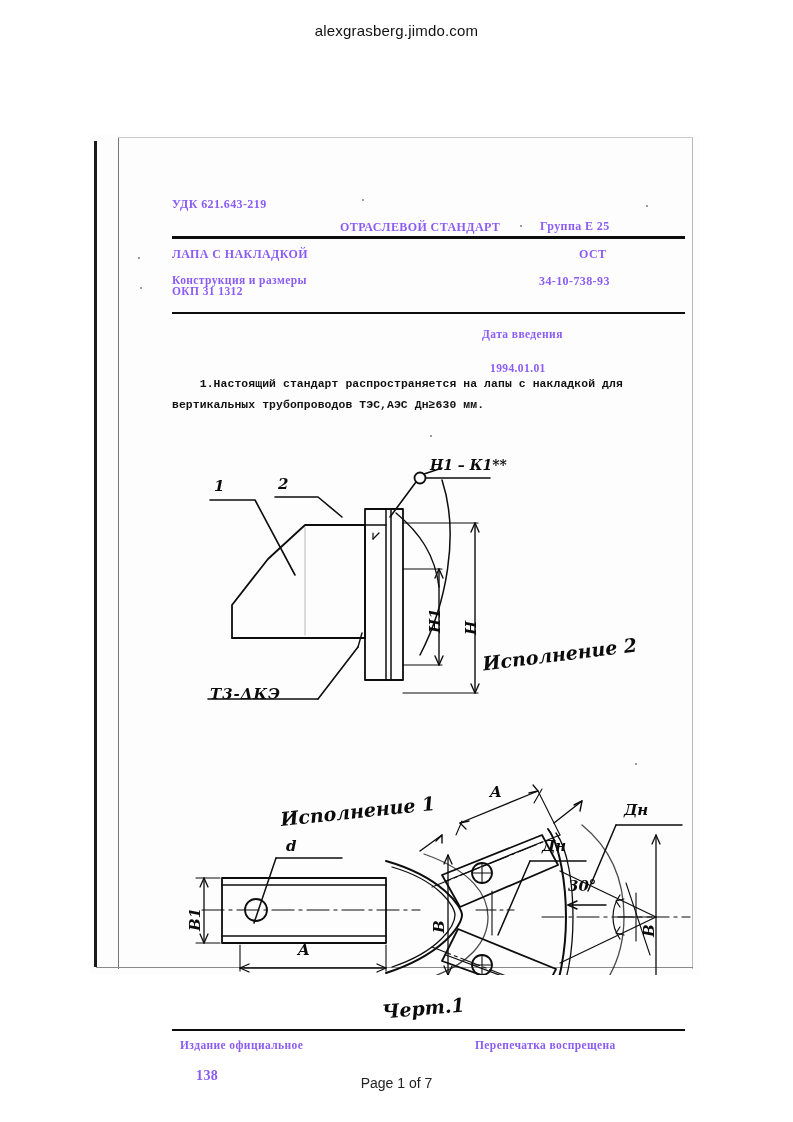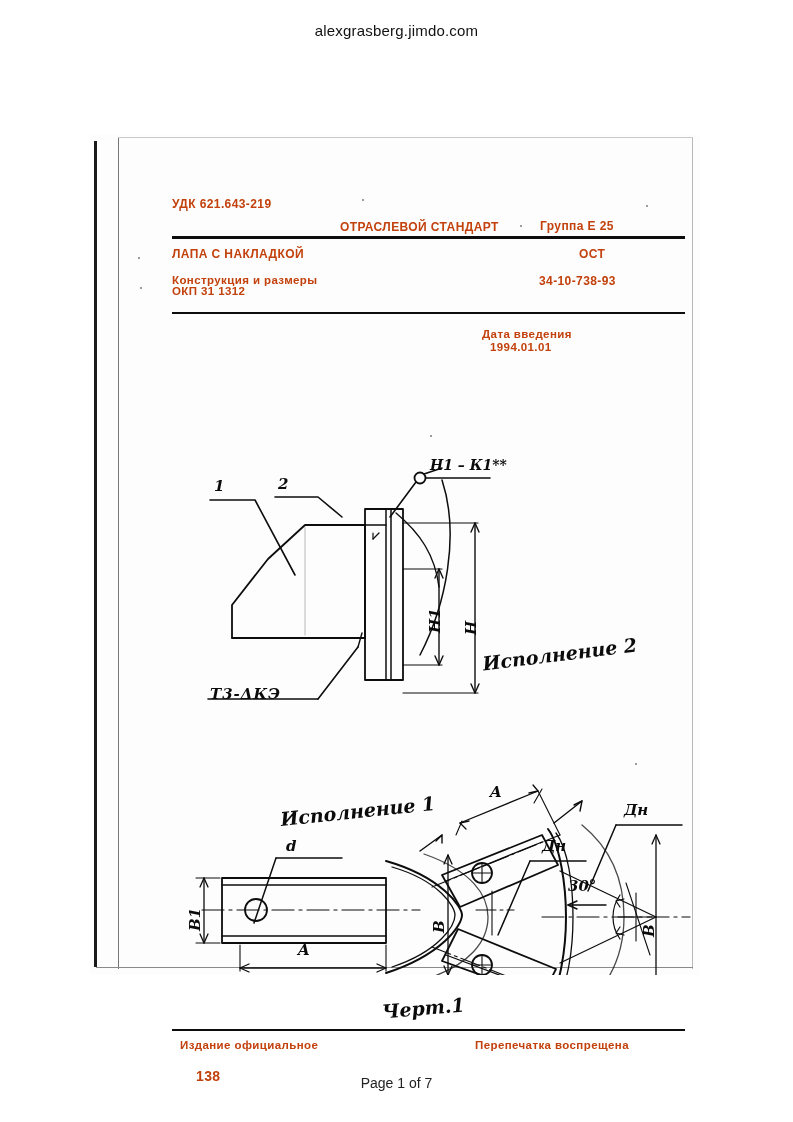--- a/index.html
+++ b/index.html
@@ -86,24 +86,24 @@
     left: 6px;
     top: 832px;
     width: 597px;
     height: 1px;
     background: #8a8a8a;
   }
 
   
   .tw {
     position: absolute;
-    font-family: Liberation Sans, sans-serif;
+    font-family: Liberation Serif, serif;
     font-weight: bold;
     font-size: 11.5px;
-    color: #c2410c;
+    color: #8b5cf6;
     white-space: pre;
     letter-spacing: 0.4px;
   }
   .tw.big { font-size: 12px; }
 
   .rule {
     position: absolute;
     background: #0d0d0d;
   }
   .rule.thick { height: 3px; }
@@ -184,22 +184,24 @@
   <span class="tw big" style="left:82px; top:112px;">ЛАПА С НАКЛАДКОЙ</span>
   <span class="tw" style="left:82px; top:139px;">Конструкция и размеры</span>
   <span class="tw" style="left:82px; top:150px;">ОКП 31 1312</span>
 
   <span class="tw big" style="left:489px; top:112px;">ОСТ</span>
   <span class="tw big" style="left:449px; top:139px;">34-10-738-93</span>
 
   <div class="rule thin" style="left:82px; top:177px; width:513px;"></div>
 
   <span class="tw" style="left:392px; top:193px;">Дата введения</span>
-  <span class="tw" style="left:400px; top:206px;">1994.01.01</span>
-
+  <span class="tw" style="left:400px; top:227px;">1994.01.01</span>
+
+  <div class="para" style="left:82px; top:239px; width:515px;">    1.Настоящий стандарт распространяется на лапы с накладкой для
+вертикальных трубопроводов ТЭС,АЭС Дн≥630 мм.</div>
 
   <div class="drawing">
     <svg width="610" height="840" viewBox="0 0 610 840" fill="none" stroke="#0d0d0d" stroke-width="1.6" stroke-linecap="round" stroke-linejoin="round">
 
       <path d="M120 365 L165 365 L205 440"></path>
 
       <path d="M185 362 L228 362 L252 382"></path>
 
       <path d="M215 390 L275 390 L275 503 L142 503 L142 470 L178 424 L215 390 Z" stroke-width="1.8"></path>
 

